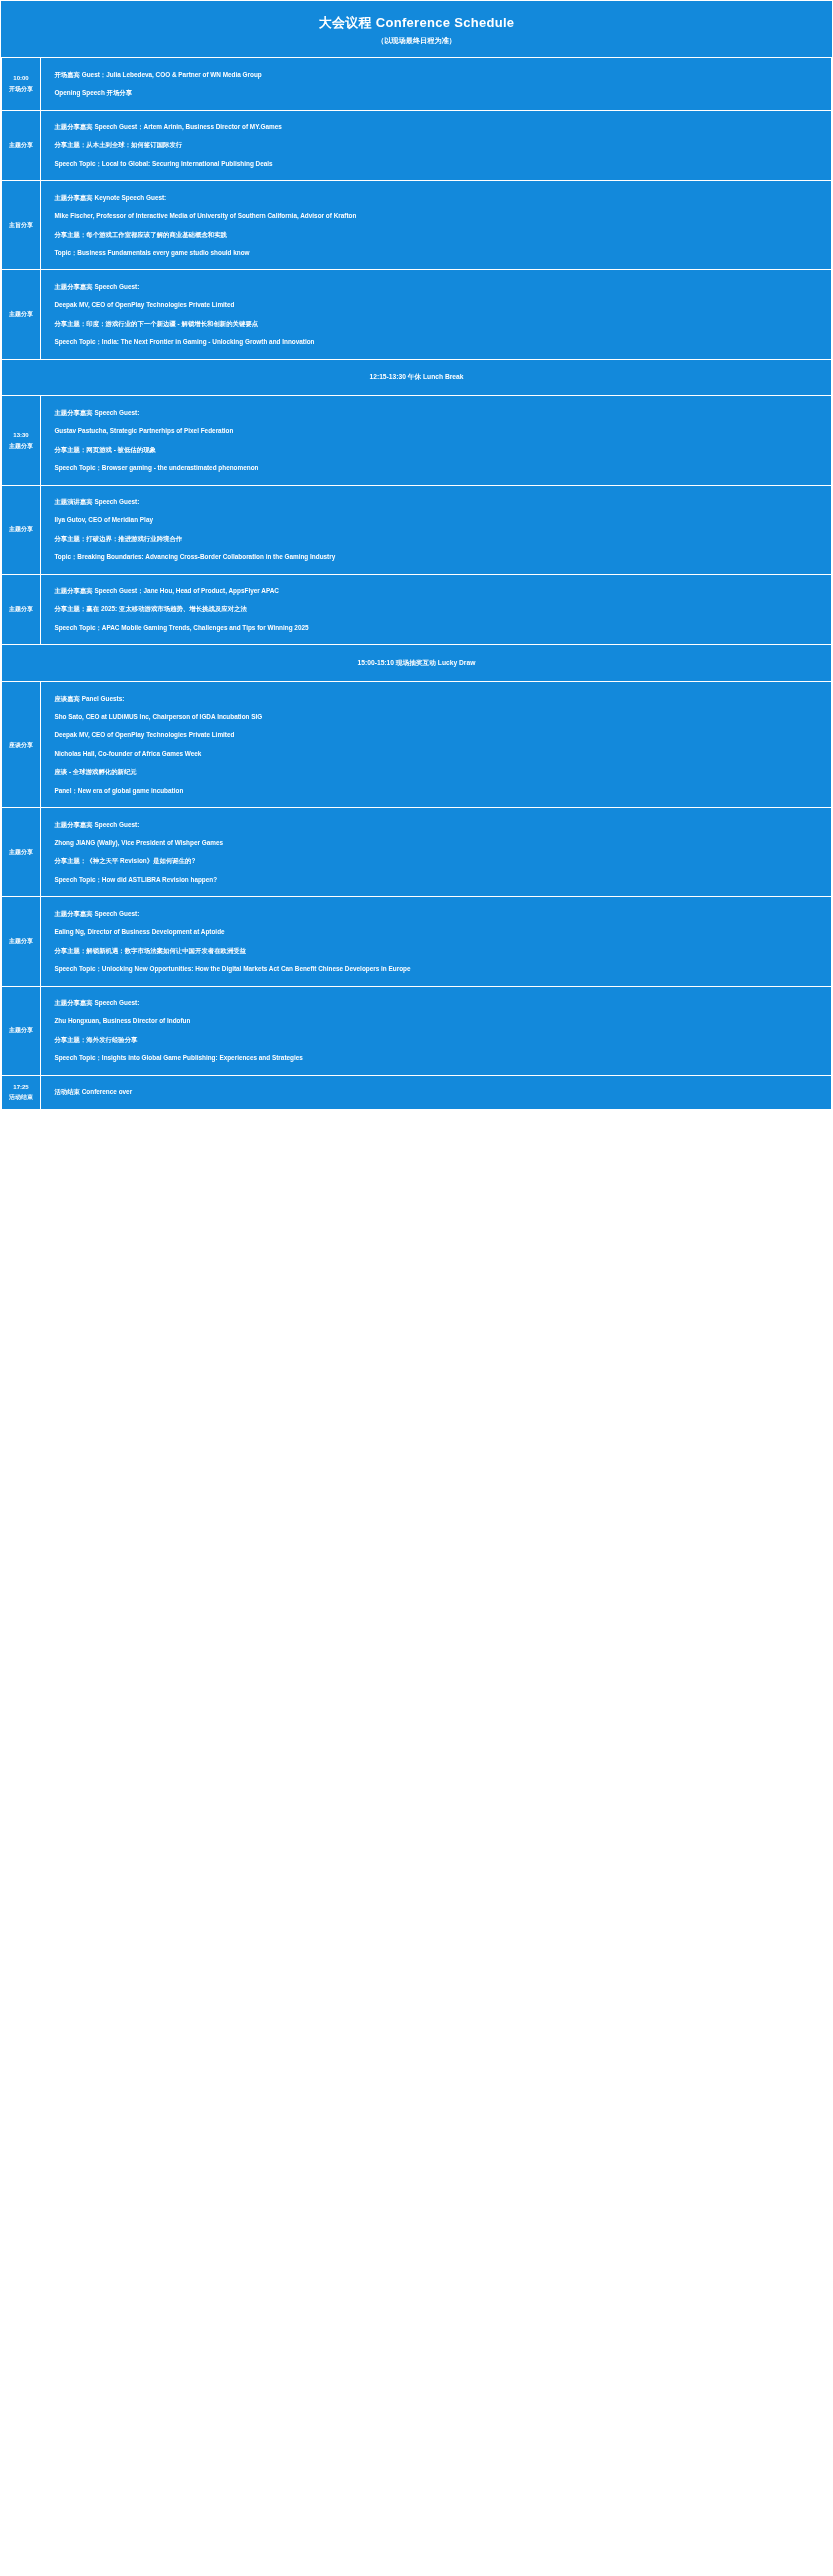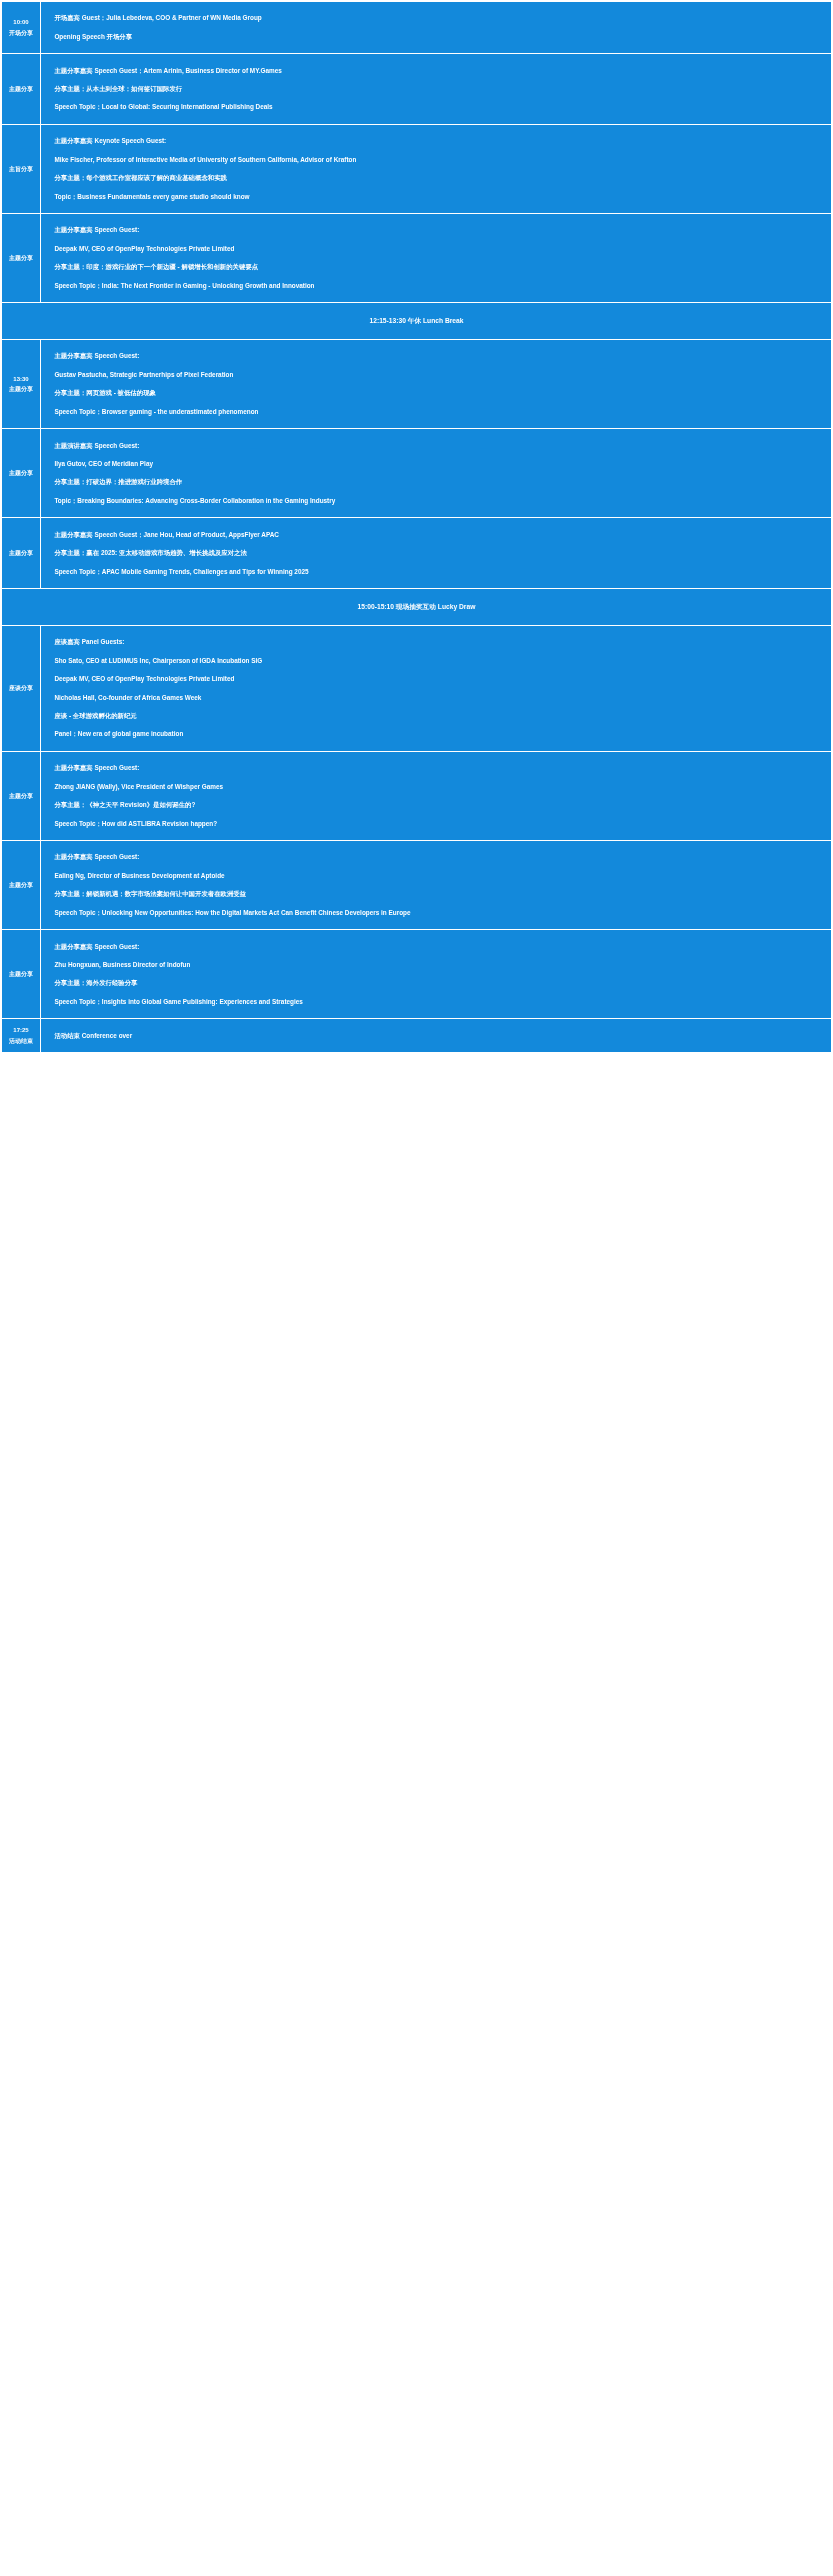--- a/index.html
+++ b/index.html
@@ -72,20 +72,24 @@
   }
   .line:last-child {
     margin-bottom: 0;
   }
 </style>
 </head>
 <body>
 
 <div class="page">
 
+  <div class="header">
+    <div class="title">大会议程 Conference Schedule</div>
+    <div class="subtitle">（以现场最终日程为准）</div>
+  </div>
 
   <table class="schedule">
     <tbody id="schedule-body">
         <tr>
           <td class="time-cell">
             <div>10:00</div>
             <div>开场分享</div>
           </td>
           <td class="detail-cell">
             <div class="line">开场嘉宾 Guest：Julia Lebedeva, COO &amp; Partner of WN Media Group</div>

